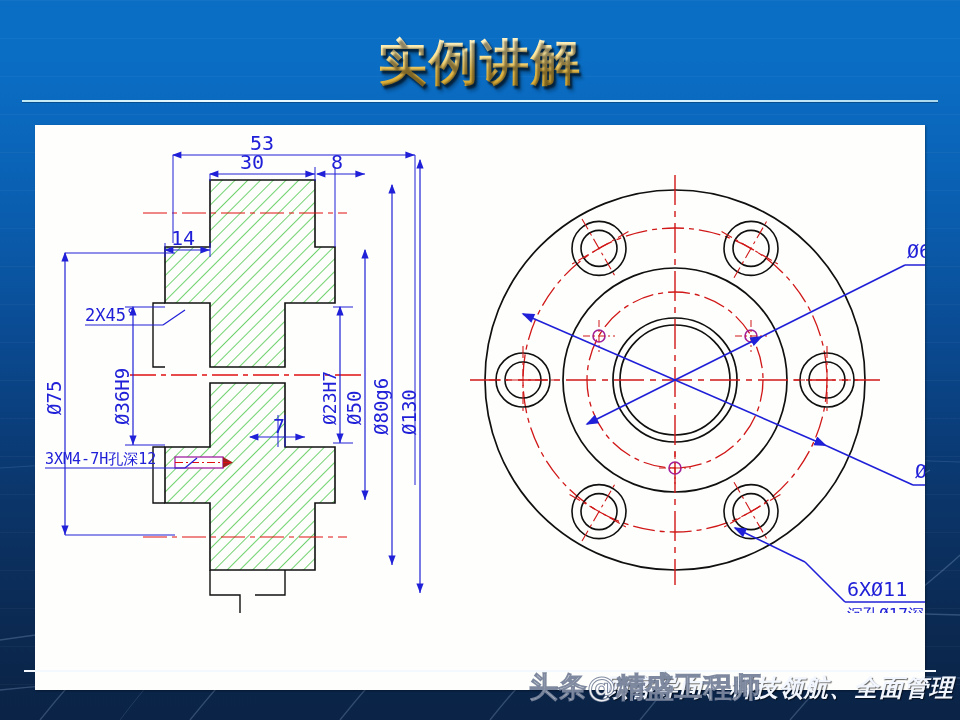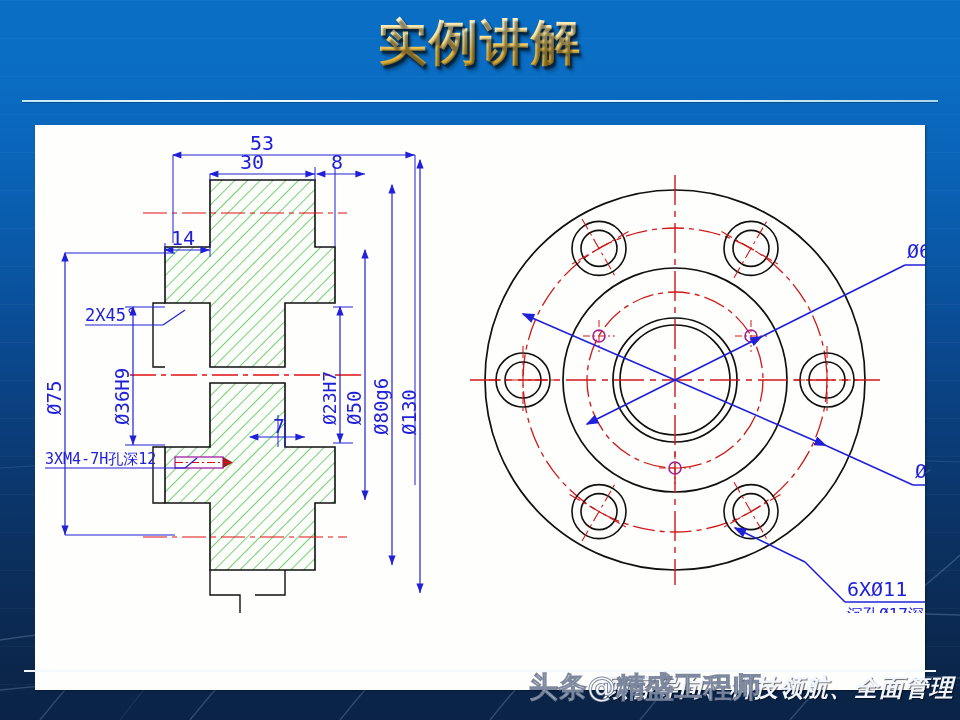--- a/index.html
+++ b/index.html
@@ -30,21 +30,21 @@
        rgba(255,255,255,0.035) 1px,
        rgba(255,255,255,0.0) 1px,
        rgba(255,255,255,0.0) 38px);
     pointer-events:none;
   }
   .globe-lines { position:absolute; inset:0; pointer-events:none; }
 
   
   .title-area {
     position:absolute; left:0; top:10px; width:960px; height:86px;
-    display:flex; align-items:flex-start; justify-content:center;
+    display:flex; align-items:flex-end; justify-content:center;
   }
   .title-text {
     font-family:"DejaVu Serif","Liberation Serif", serif;
     font-size:49px; font-weight:700; letter-spacing:2px;
     color:#ffe9a0;
     background:linear-gradient(to bottom,#fff8dd 0%,#ffe89a 38%,#e8bd4c 62%,#cf9f22 100%);
     -webkit-background-clip:text; background-clip:text;
     -webkit-text-fill-color:transparent; color:transparent;
     text-shadow:2px 3px 2px rgba(0,0,0,0.45);
     filter:drop-shadow(2px 3px 1px rgba(0,0,0,0.45));

